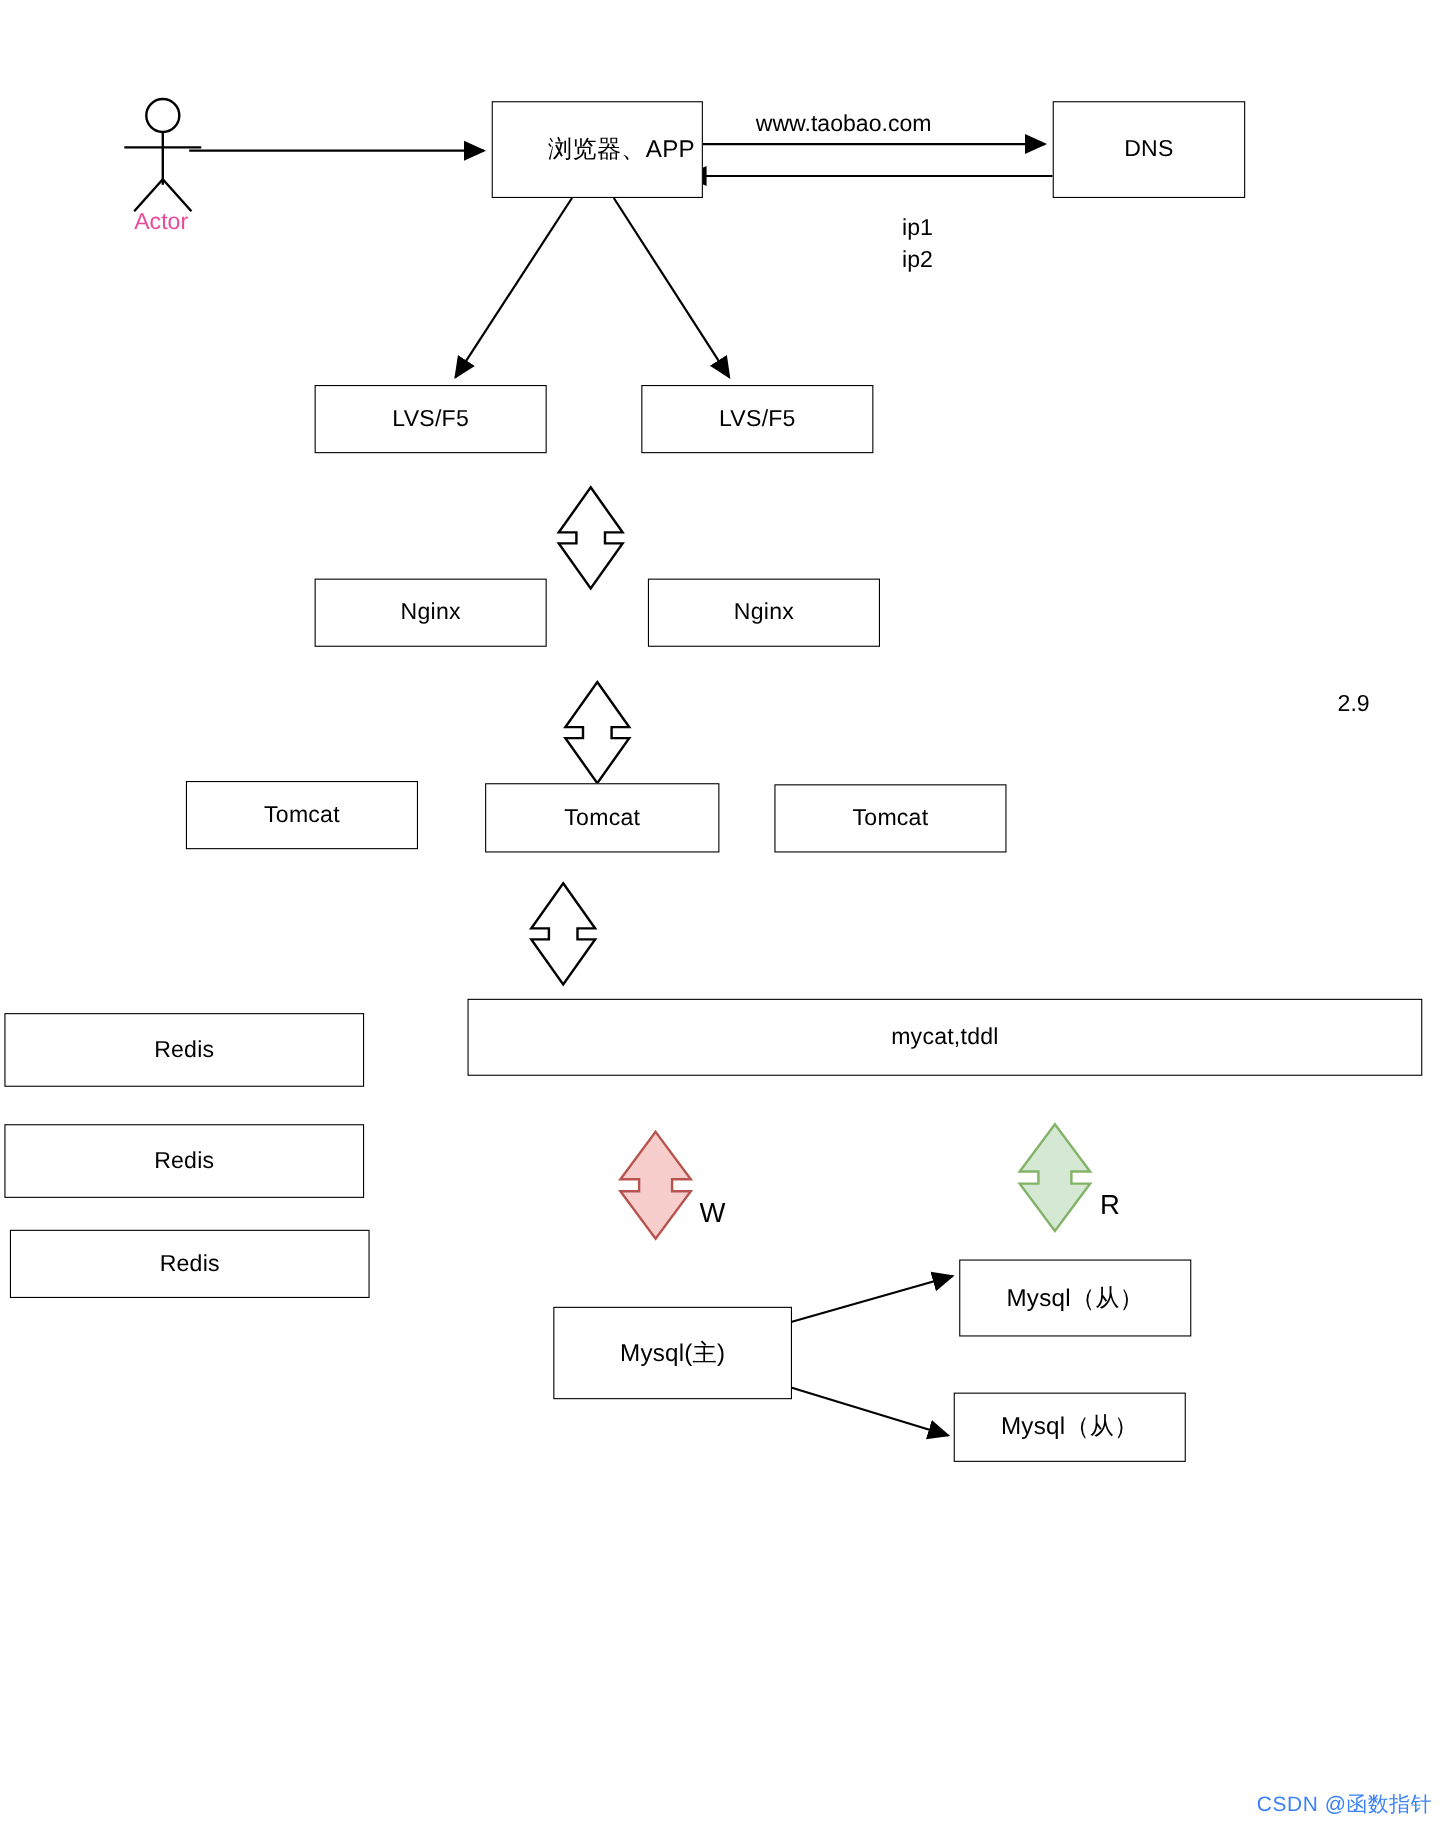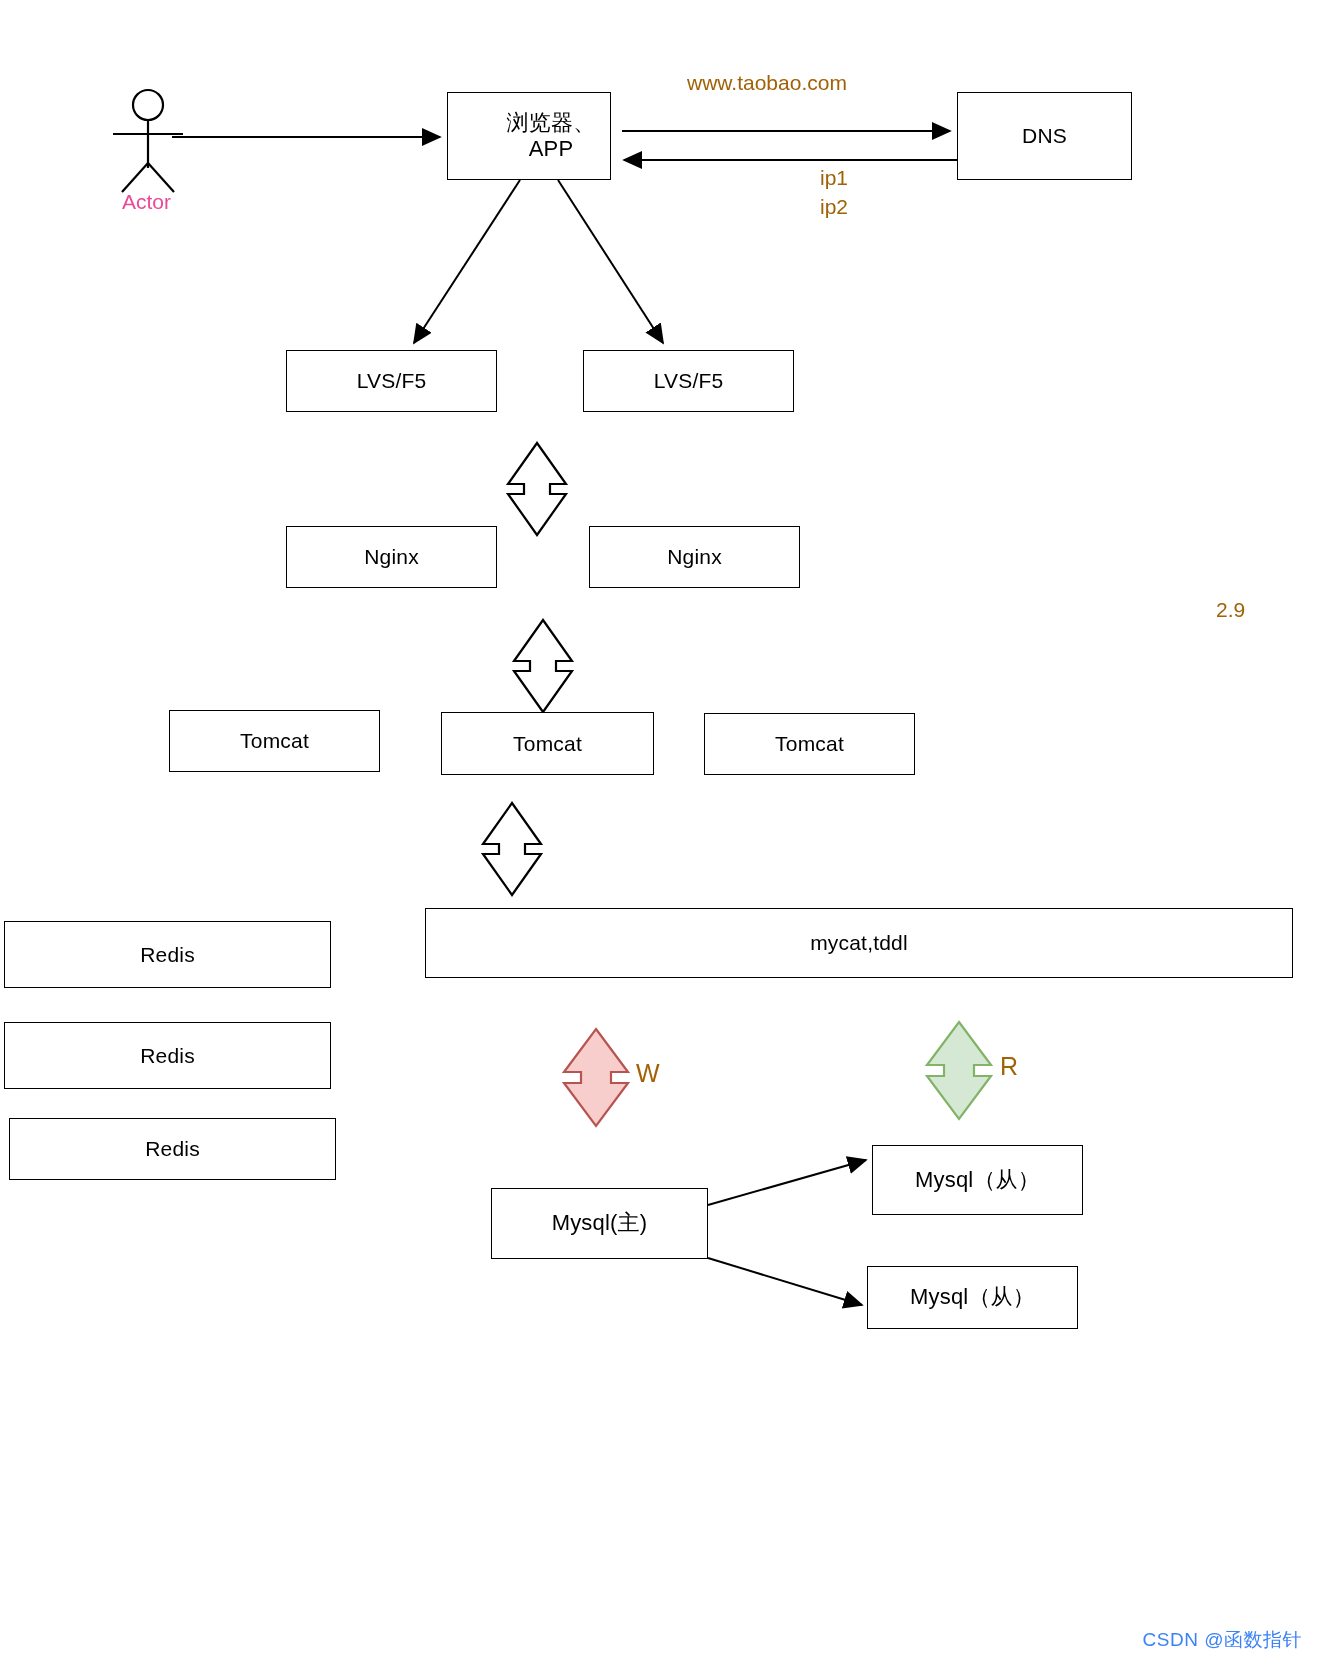--- a/index.html
+++ b/index.html
@@ -56,22 +56,23 @@
     right: 16px;
     bottom: 14px;
     font-size: 19px;
     color: #3b82f6;
     white-space: nowrap;
     letter-spacing: 0.5px;
   }
   .edge-label {
     position: absolute;
     font-size: 21px;
-    color: #a16207;
+    color: #000000;
     white-space: nowrap;
+    margin-top: 30px;
   }
 </style>
 </head>
 <body>
 
 <div id="canvas">
 
   <svg class="arrowlayer" viewBox="0 0 1318 1667" xmlns="http://www.w3.org/2000/svg">
     <defs>
       <marker id="solidArrow" viewBox="0 0 12 12" refX="10" refY="6" markerWidth="11" markerHeight="11" orient="auto-start-reverse">
@@ -122,21 +123,21 @@
   <div class="edge-label" style="left:687px; top:71px;">www.taobao.com</div>
 
   <div class="edge-label" style="left:820px; top:166px;">ip1</div>
   <div class="edge-label" style="left:820px; top:195px;">ip2</div>
 
   <div class="edge-label" style="left:636px; top:1059px; font-size:25px;">W</div>
   <div class="edge-label" style="left:1000px; top:1052px; font-size:25px;">R</div>
 
   <div class="edge-label" style="left:1216px; top:598px;">2.9</div>
 
-  <div class="node cjk" style="left:447px; top:92px; width:164px; height:88px;padding-left:44px;">浏览器、APP</div>
+  <div class="node cjk" style="left:447px; top:92px; width:192px; height:88px;padding-left:44px;">浏览器、APP</div>
 
   <div class="node" style="left:957px; top:92px; width:175px; height:88px;text-align:right;">DNS</div>
 
   <div class="node" style="left:286px; top:350px; width:211px; height:62px;">LVS/F5</div>
 
   <div class="node" style="left:583px; top:350px; width:211px; height:62px;">LVS/F5</div>
 
   <div class="node" style="left:286px; top:526px; width:211px; height:62px;">Nginx</div>
 
   <div class="node" style="left:589px; top:526px; width:211px; height:62px;">Nginx</div>
@@ -148,21 +149,21 @@
   <div class="node" style="left:704px; top:713px; width:211px; height:62px;">Tomcat</div>
 
   <div class="node" style="left:4px; top:921px; width:327px; height:67px;">Redis</div>
 
   <div class="node" style="left:4px; top:1022px; width:327px; height:67px;">Redis</div>
 
   <div class="node" style="left:9px; top:1118px; width:327px; height:62px;">Redis</div>
 
   <div class="node" style="left:425px; top:908px; width:868px; height:70px;">mycat,tddl</div>
 
-  <div class="node cjk" style="left:491px; top:1188px; width:217px; height:71px;">Mysql(主)</div>
+  <div class="node cjk" style="left:503px; top:1188px; width:217px; height:84px;">Mysql(主)</div>
 
   <div class="node cjk" style="left:872px; top:1145px; width:211px; height:70px;">Mysql（从）</div>
 
   <div class="node cjk" style="left:867px; top:1266px; width:211px; height:63px;">Mysql（从）</div>
 
   <div class="watermark">CSDN @函数指针</div>
 
 </div>
 
 </body></html>

